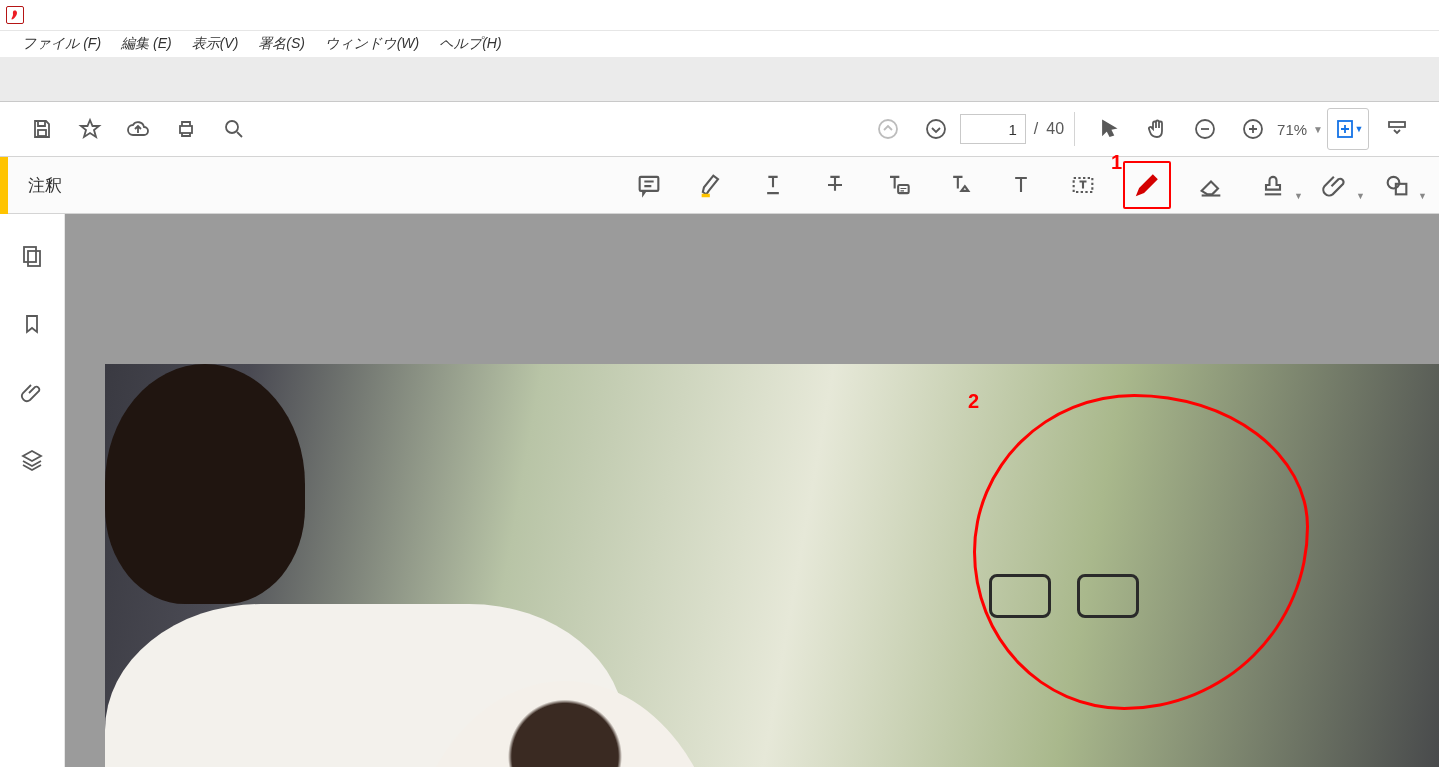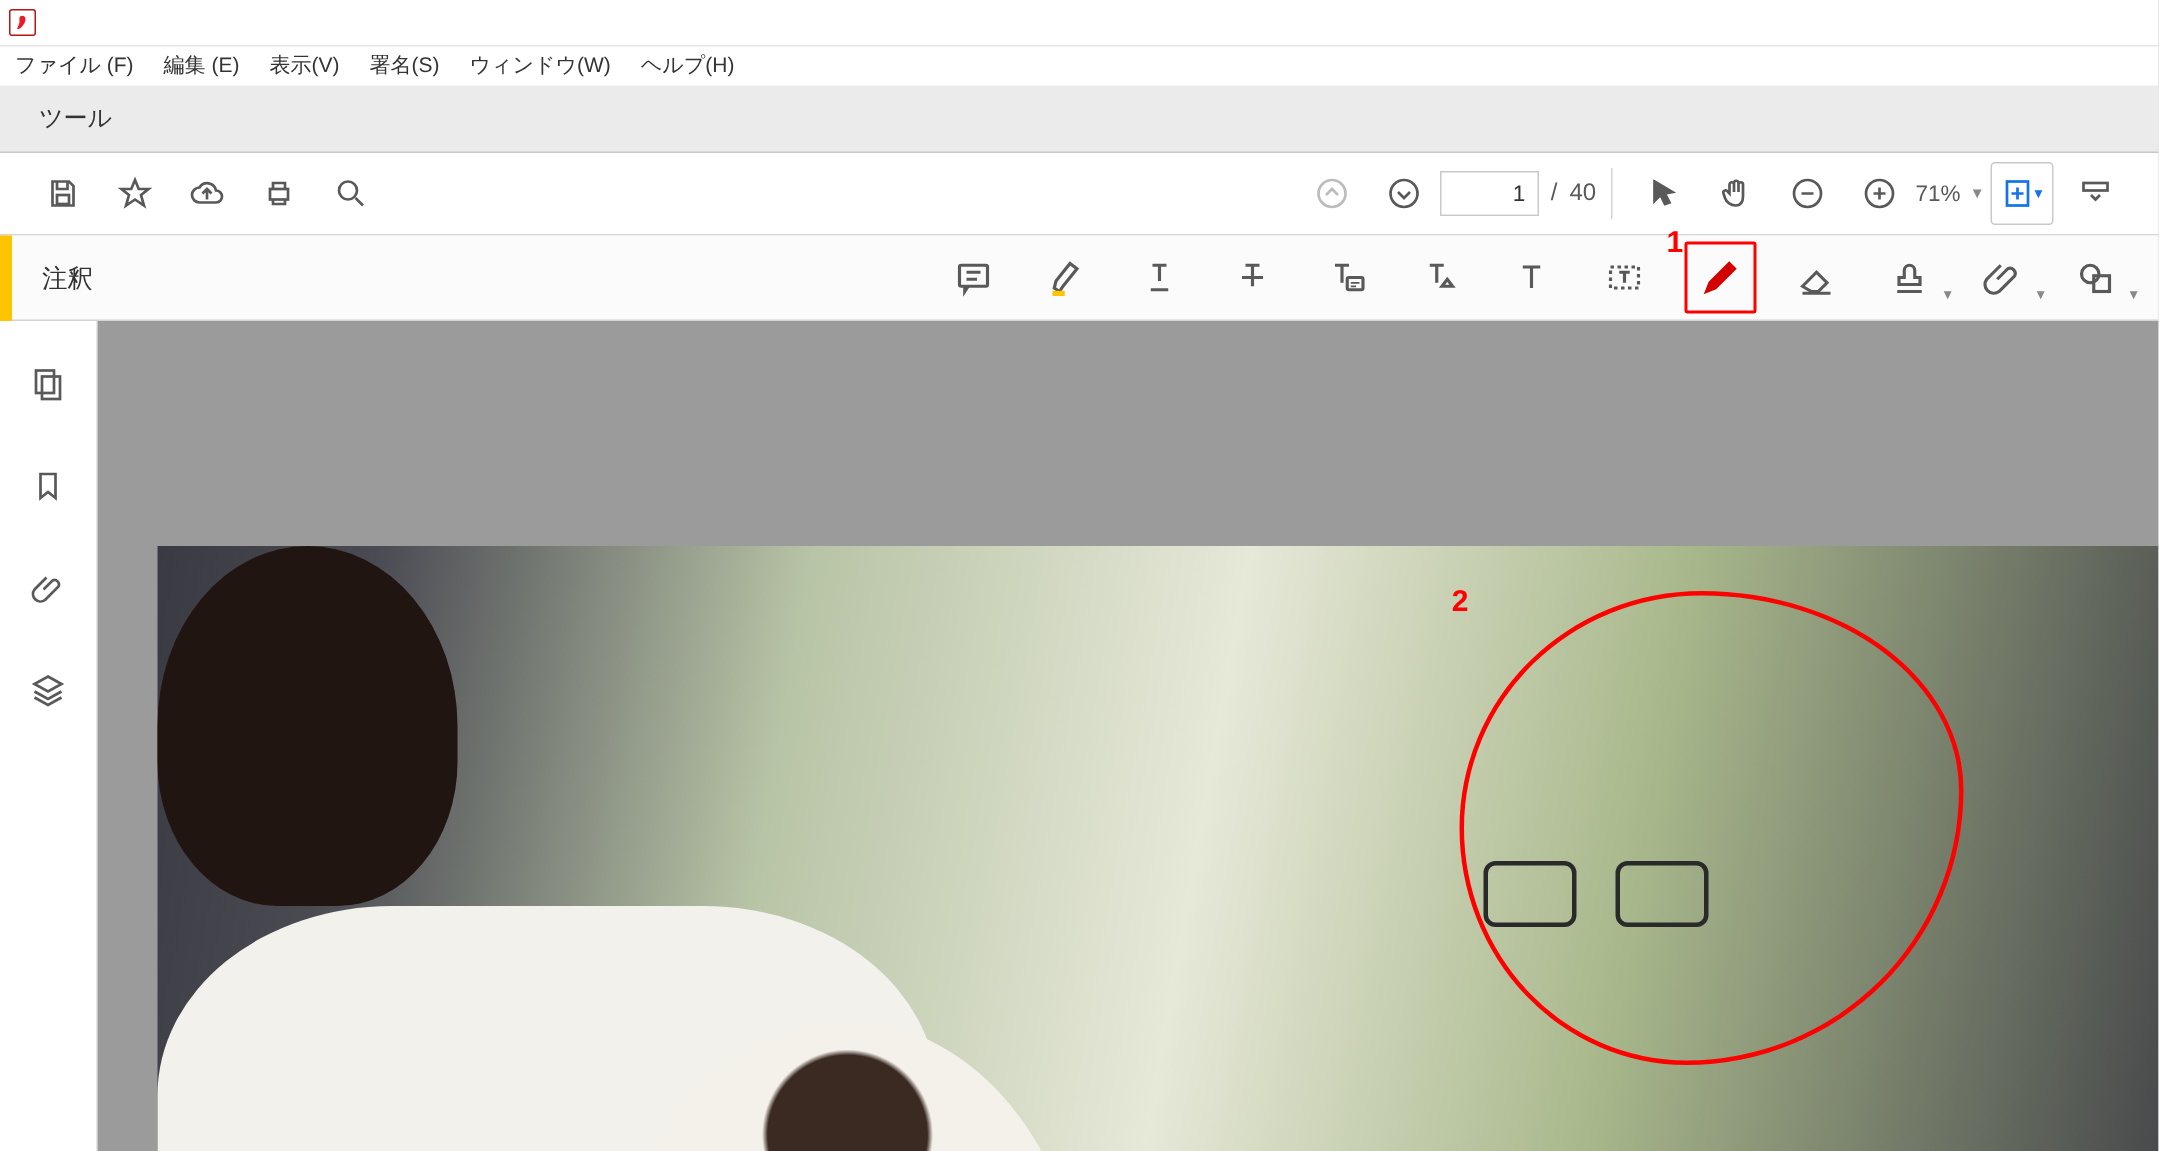--- a/index.html
+++ b/index.html
@@ -2,21 +2,21 @@
 <html><head>
 <meta charset="utf-8">
 <style>
   html,body{margin:0;padding:0;font-family:"Yu Gothic UI","Meiryo",sans-serif;font-size:14px;color:#333;background:#fff;overflow:hidden;}
   
   .titlebar{height:30px;display:flex;align-items:center;padding:0 6px;gap:8px;border-bottom:1px solid #e6e6e6;}
   .titlebar .logo{width:16px;height:16px;border:1px solid #b51515;border-radius:2px;background:#fff;display:flex;align-items:center;justify-content:center;}
   .titlebar .logo svg{width:12px;height:12px;}
   .titlebar .title{font-size:14px;}
   
-  .menubar{height:26px;display:flex;align-items:center;padding:0 0;font-size:14px;}
+  .menubar{height:26px;display:flex;align-items:center;padding:0 12px;font-size:14px;font-style:italic;}
   .menubar .mitem{padding:3px 10px;cursor:default;}
   
   .tabstrip{height:44px;background:#ebebeb;display:flex;align-items:flex-end;border-bottom:1px solid #c9c9c9;}
   .tabstrip .tab{height:44px;display:flex;align-items:center;padding:0 26px;font-size:16px;cursor:default;color:#333;}
   .tabstrip .tab.app{font-weight:400;}
   .tabstrip .tab.active{background:#fff;border-top:1px solid #c9c9c9;border-right:1px solid #c9c9c9;position:relative;top:1px;}
   .tabstrip .tab .close{margin-left:16px;font-size:16px;color:#666;}
   
   .toolbar{height:54px;background:#fff;display:flex;align-items:center;padding:0 18px;gap:0;border-bottom:1px solid #d4d4d4;}
   .tool{width:48px;height:48px;display:flex;align-items:center;justify-content:center;color:#595959;cursor:default;}
@@ -73,21 +73,20 @@
 <div class="menubar">
   <div class="mitem">ファイル (F)</div>
   <div class="mitem">編集 (E)</div>
   <div class="mitem">表示(V)</div>
   <div class="mitem">署名(S)</div>
   <div class="mitem">ウィンドウ(W)</div>
   <div class="mitem">ヘルプ(H)</div>
 </div>
 
 <div class="tabstrip">
-  <div class="tab app">ツール</div>
 </div>
 
 <div class="toolbar">
   <div class="tool">
       <svg viewBox="0 0 24 24">
         <path d="M5 4h11l3 3v13H5z"></path>
         <path d="M8 4v5h7V4"></path>
         <rect x="8" y="13" width="8" height="6"></rect>
       </svg>
     </div>

